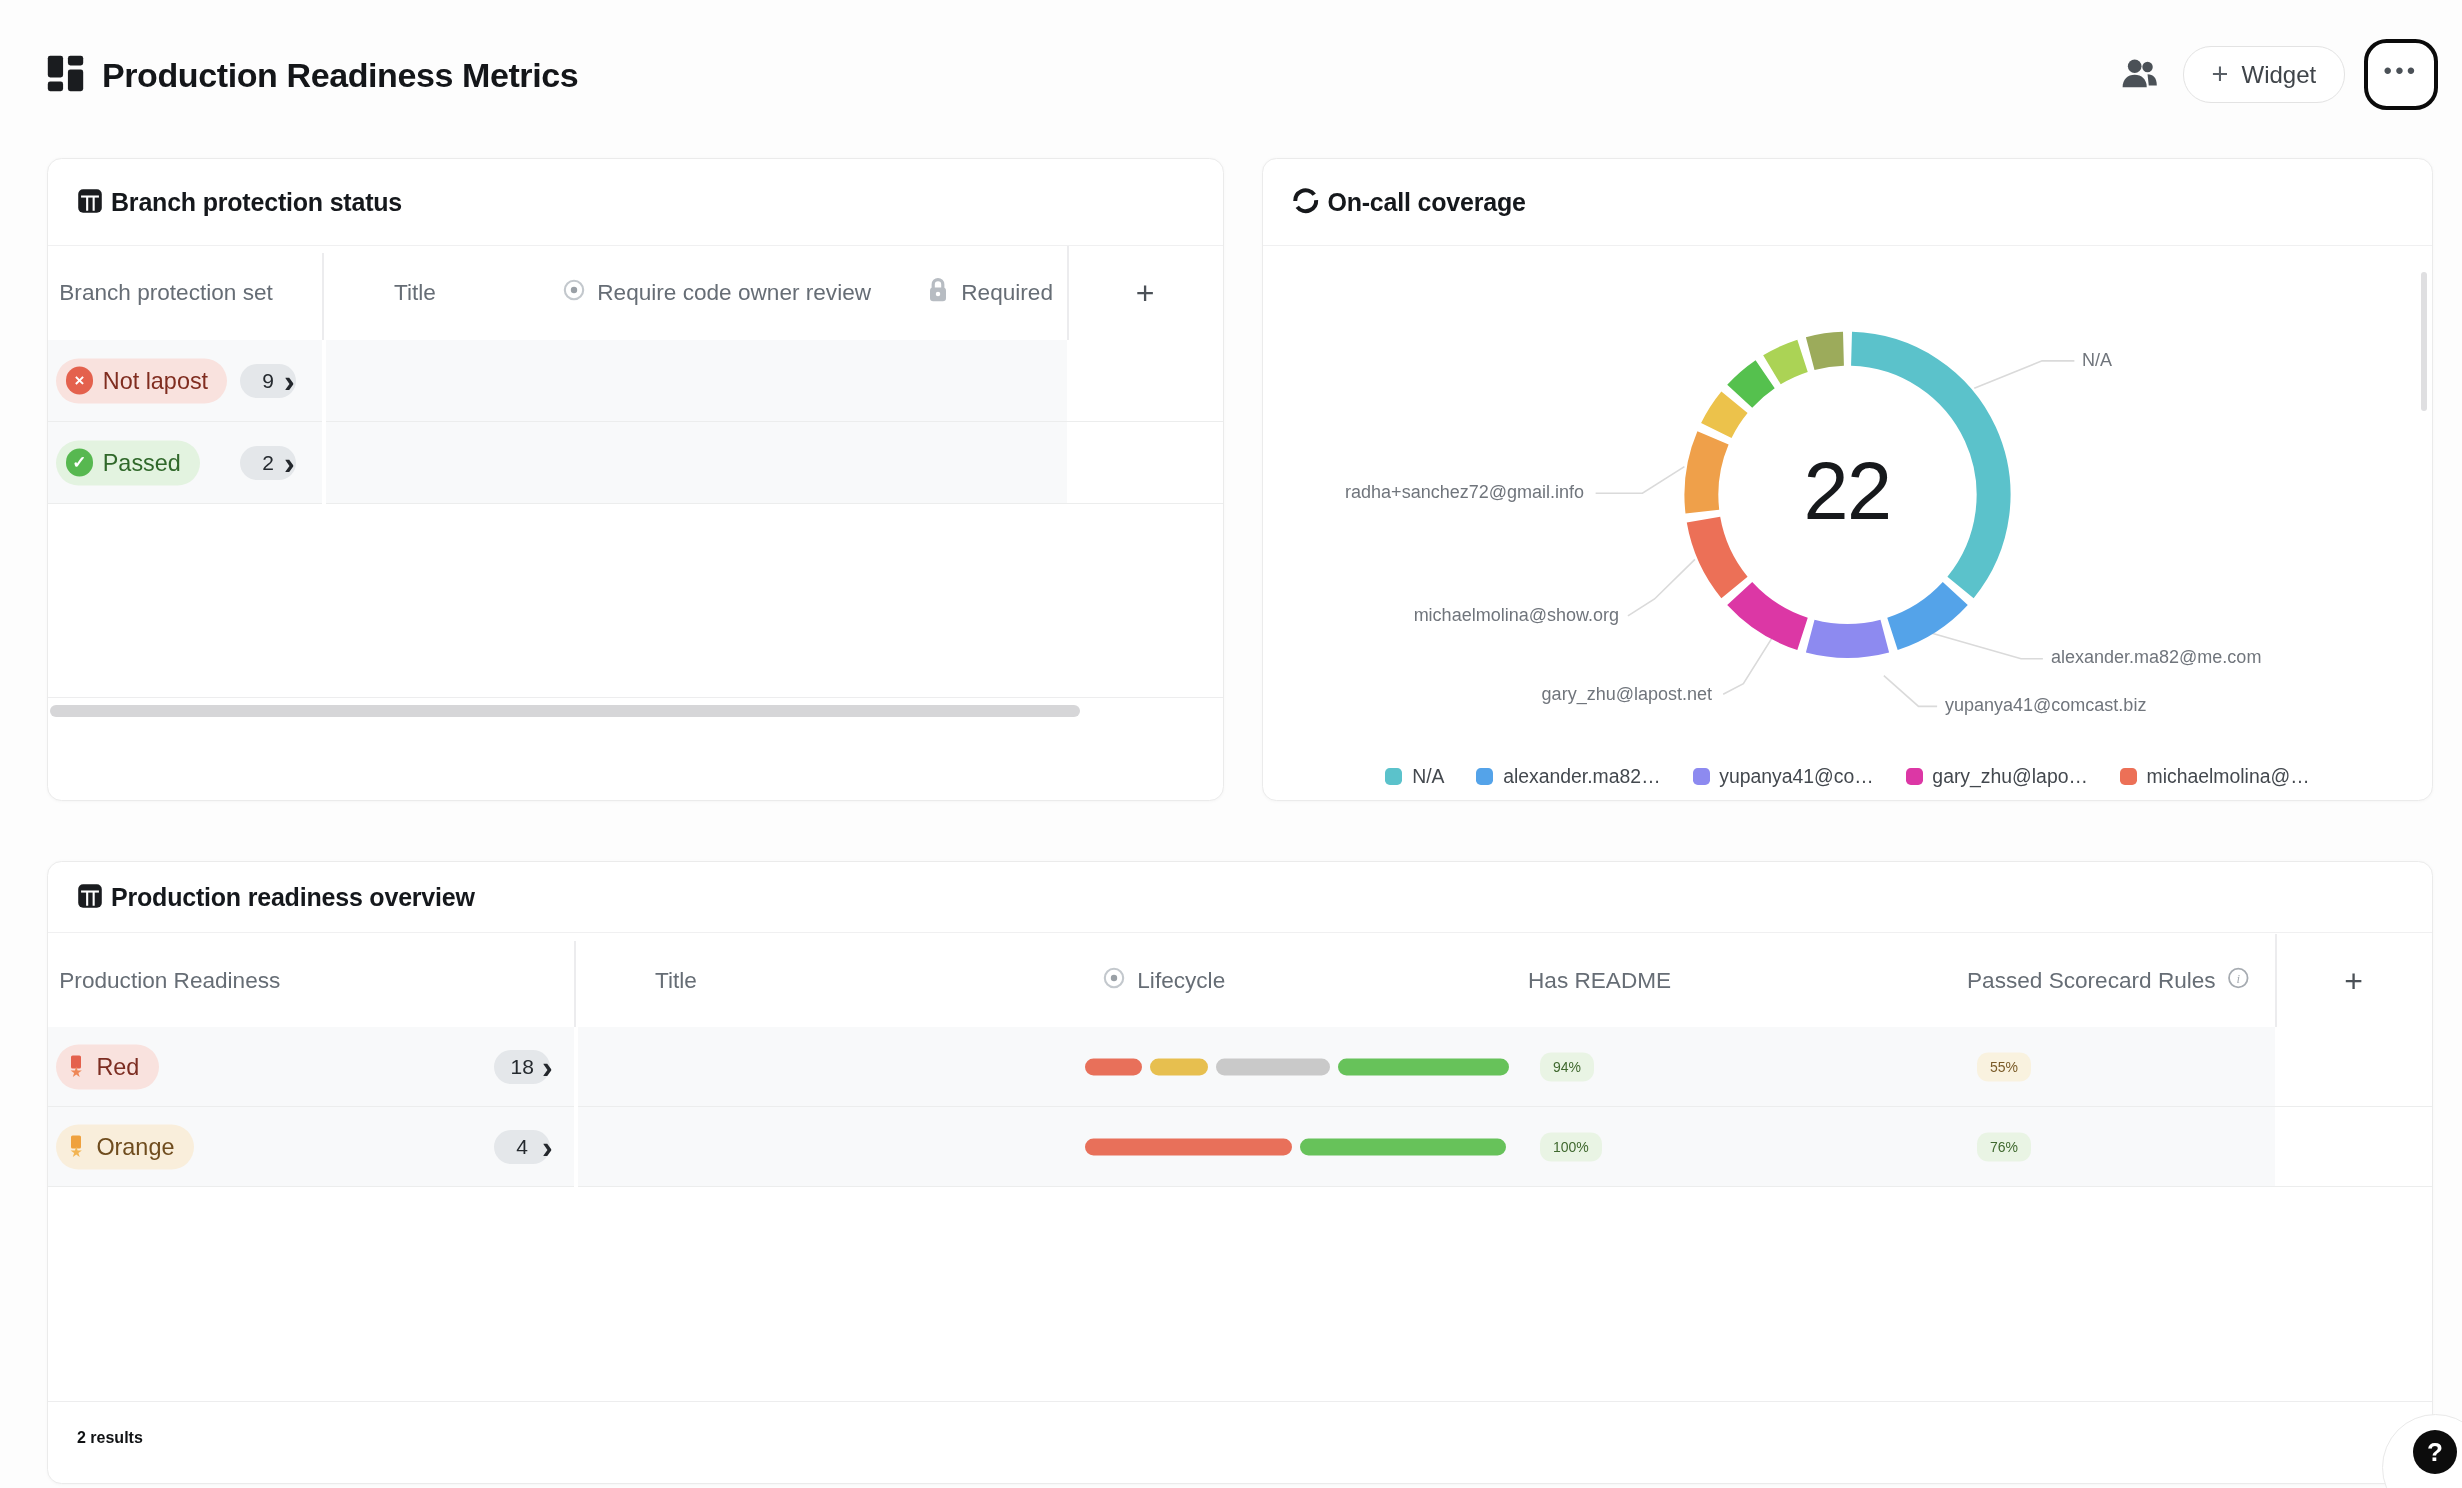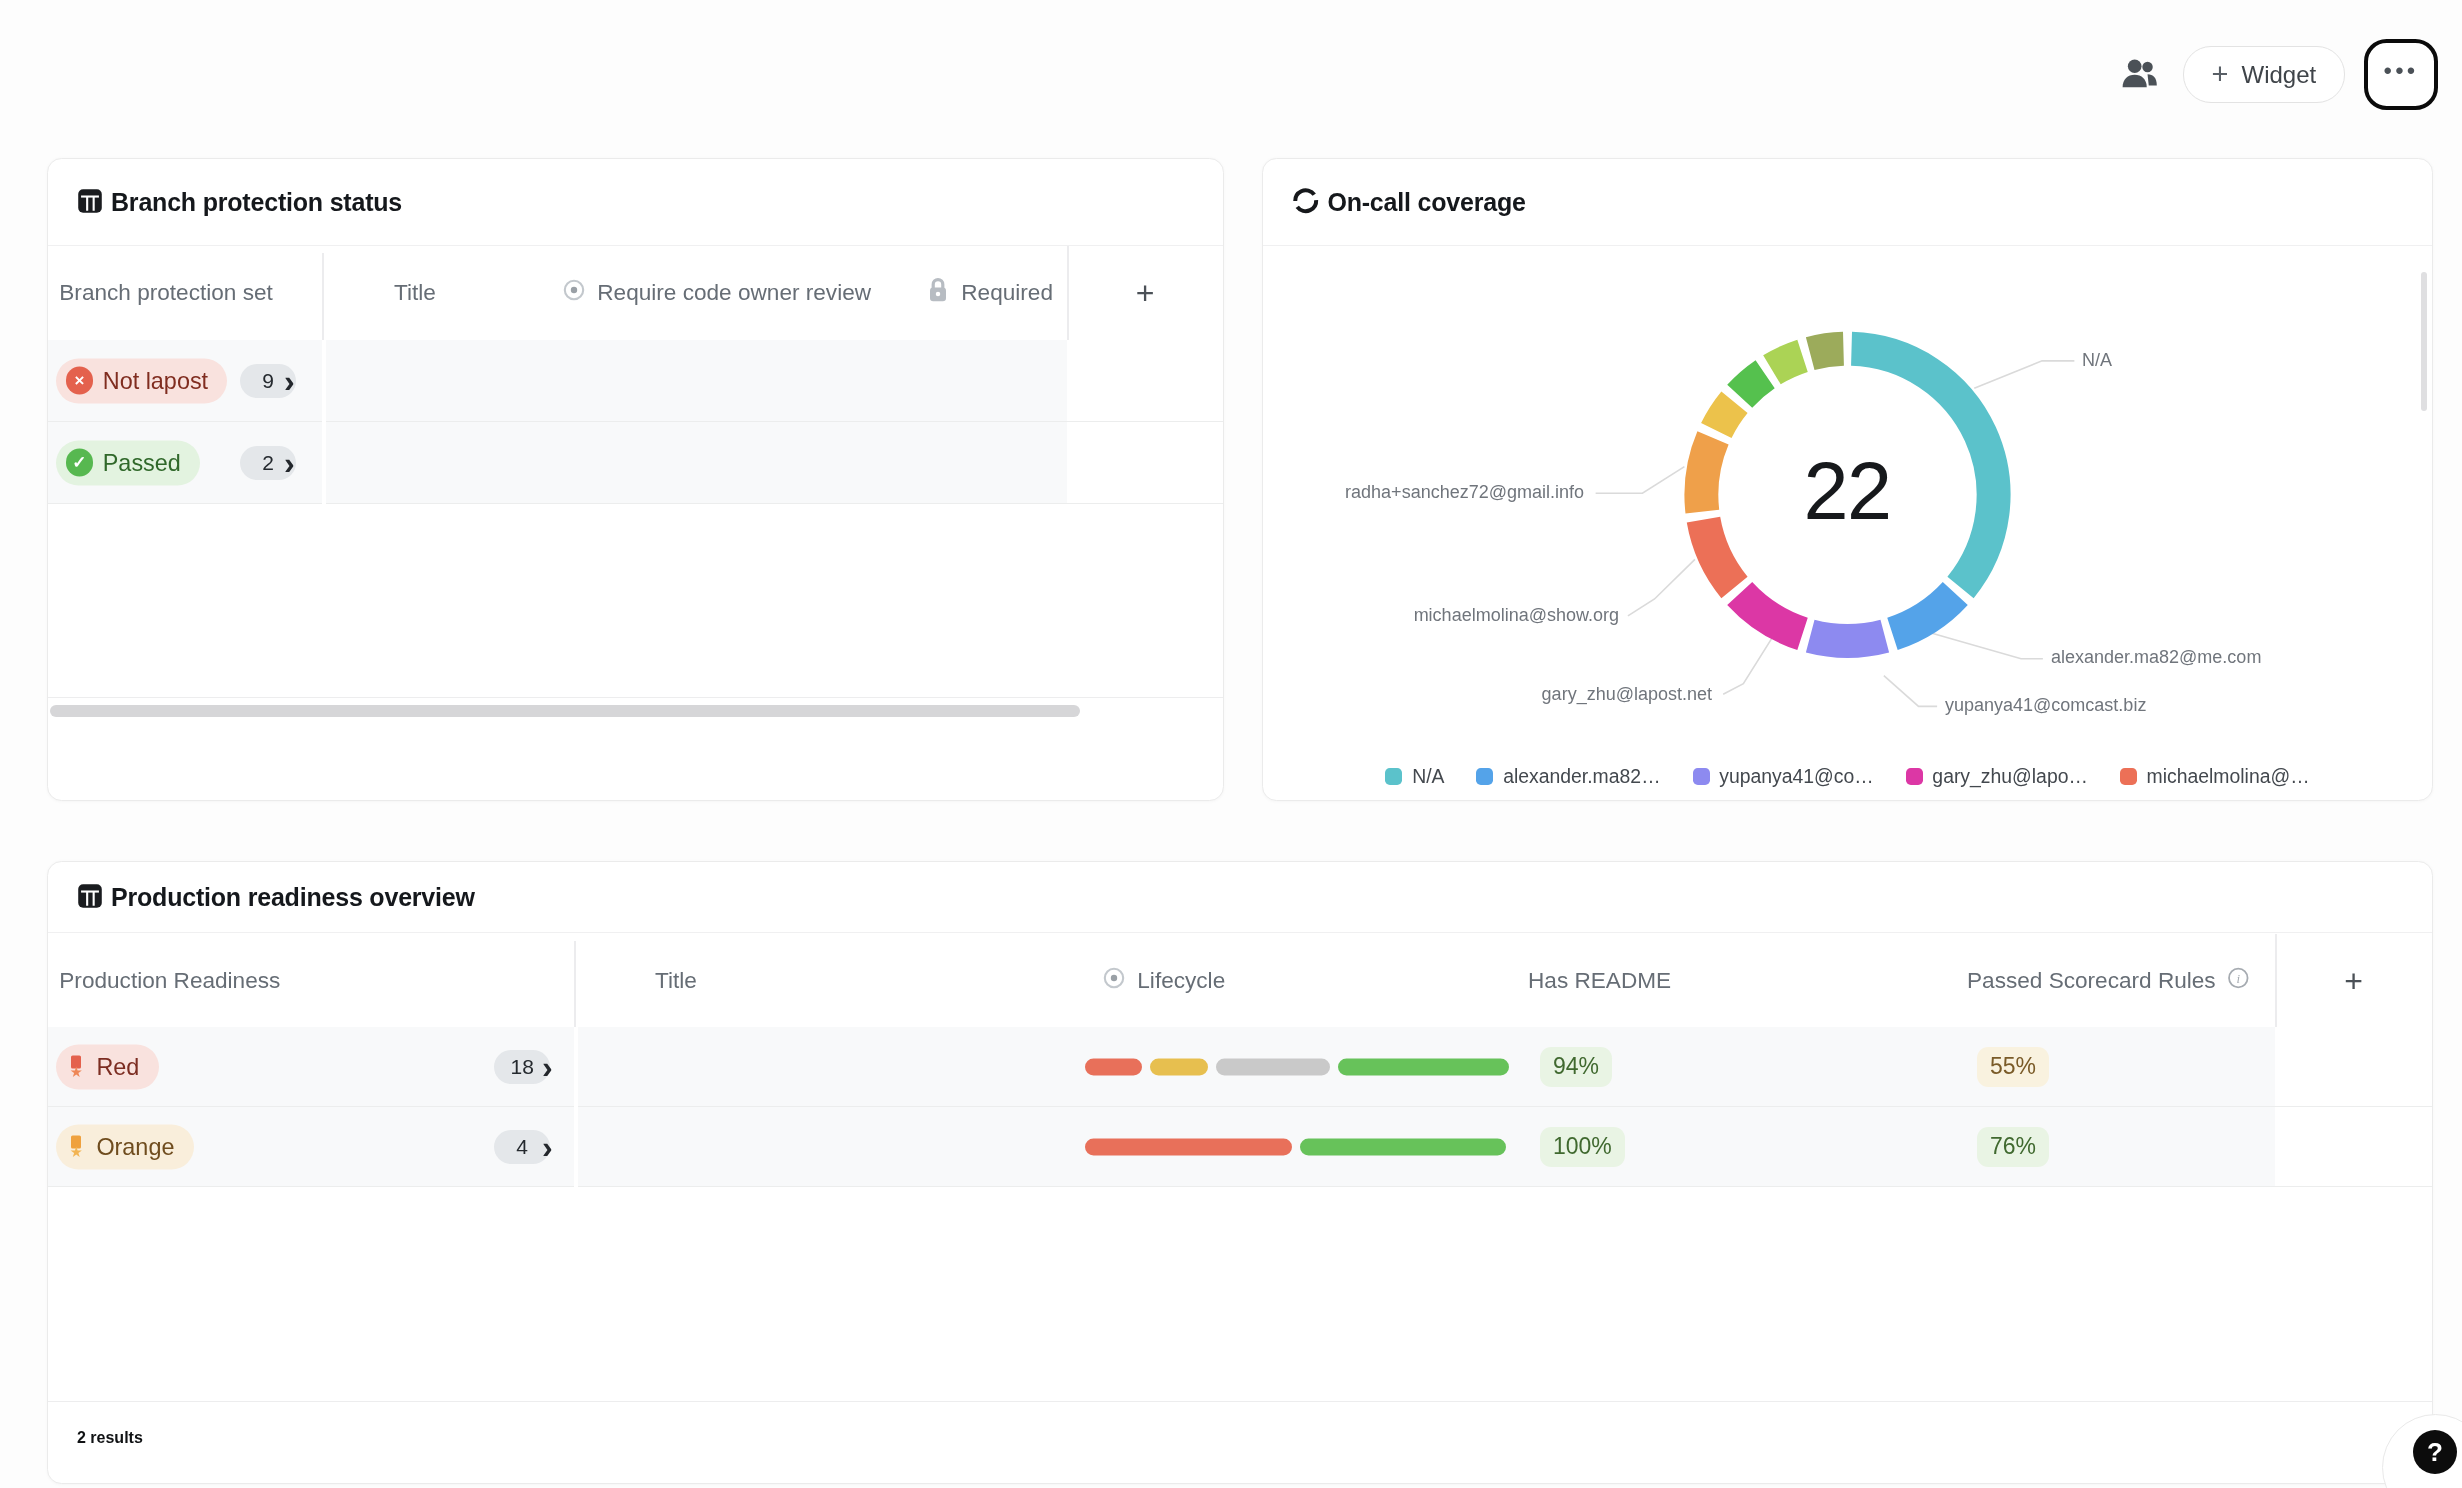--- a/index.html
+++ b/index.html
@@ -53,21 +53,21 @@
   .medal .rib{width:9.7px;height:13px;border-radius:1.6px;}
   .medal .star{font-size:14.5px;line-height:12px;margin-top:-2.4px;}
   .tone-red .rib{background:#e4614d;} .tone-red .star{color:#ee8757;}
   .tone-orange .rib{background:#efa13e;} .tone-orange .star{color:#f2b453;}
   .count-pill{display:inline-flex;align-items:center;justify-content:center;height:34px;min-width:37px;padding:0 9.7px;border-radius:17px;background:#e4e7ea;color:#24292e;font-size:21px;font-weight:500;}
   .chev{font-size:32px;font-weight:700;color:#23272c;line-height:1;cursor:pointer;}
   
   .bars{position:absolute;top:50%;transform:translateY(-50%);display:flex;gap:8px;z-index:1;}
   .lcbar{height:17px;border-radius:8.5px;display:inline-block;}
   
-  .pct{display:inline-flex;align-items:center;justify-content:center;padding:6.5px 13px;border-radius:11.3px;font-size:23px;font-weight:500;}
+  .pct{display:inline-flex;align-items:center;justify-content:center;padding:6.5px 13px;border-radius:11.3px;font-size:14px;font-weight:500;}
   .badge-green{background:#e9f4e4;color:#40692f;}
   .badge-cream{background:#f9f2df;color:#7a5b28;}
   
   .summary{position:absolute;left:0;right:0;top:462px;height:78px;background:#f8f9fa;border-top:1.6px solid #eaebec;border-bottom:1.6px solid #eaebec;}
   .wfooter{position:absolute;left:29px;font-size:16px;font-weight:700;color:#101214;}
   #w1 .wfooter{top:748px;}
   #w3 .wfooter{top:567px;}
   .footline{position:absolute;left:0;right:0;height:0;border-top:1.6px solid #ededee;}
   .hscroll{position:absolute;height:12px;border-radius:6.5px;background:#d6d6d8;cursor:pointer;}
   .vscroll{position:absolute;width:5.7px;border-radius:3.2px;background:#dfdfe1;cursor:pointer;}
@@ -83,20 +83,31 @@
   
   .helpwrap{position:absolute;left:2382px;top:1414px;width:105px;height:105px;border-radius:50%;background:#fff;border:1.6px solid #e9e9e9;}
   .helpbtn{position:absolute;left:2413px;top:1430px;width:44px;height:44px;border-radius:50%;background:#0c0c0c;color:#fff;display:flex;align-items:center;justify-content:center;font-size:26px;font-weight:700;border:none;cursor:pointer;font-family:inherit;}
 </style>
 </head>
 <body>
 
 <div class="page">
 
   <div class="pagehead">
+    <div class="titlewrap">
+      <span>
+        <svg width="37" height="37" viewBox="0 0 46 46">
+          <rect x="1" y="1" width="19" height="27" rx="3" fill="#1a1c1f"></rect>
+          <rect x="1" y="33" width="19" height="12" rx="3" fill="#1a1c1f"></rect>
+          <rect x="26" y="1" width="19" height="12" rx="3" fill="#1a1c1f"></rect>
+          <rect x="26" y="18" width="19" height="27" rx="3" fill="#1a1c1f"></rect>
+        </svg>
+      </span>
+      <span class="pagetitle">Production Readiness Metrics</span>
+    </div>
     <div class="headright">
       <button class="peoplebtn">
         <span>
           <svg width="37" height="31" viewBox="0 0 46 38">
             <circle cx="17" cy="10" r="8.5" fill="#4b5157"></circle>
             <path d="M2 36c0-10 6.5-15.5 15-15.5S32 26 32 36z" fill="#4b5157"></path>
             <circle cx="33" cy="11" r="6.5" fill="#4b5157"></circle>
             <path d="M33 20c7 0 11.5 4.5 11.5 14H34.5" fill="#4b5157"></path>
           </svg>
         </span>

